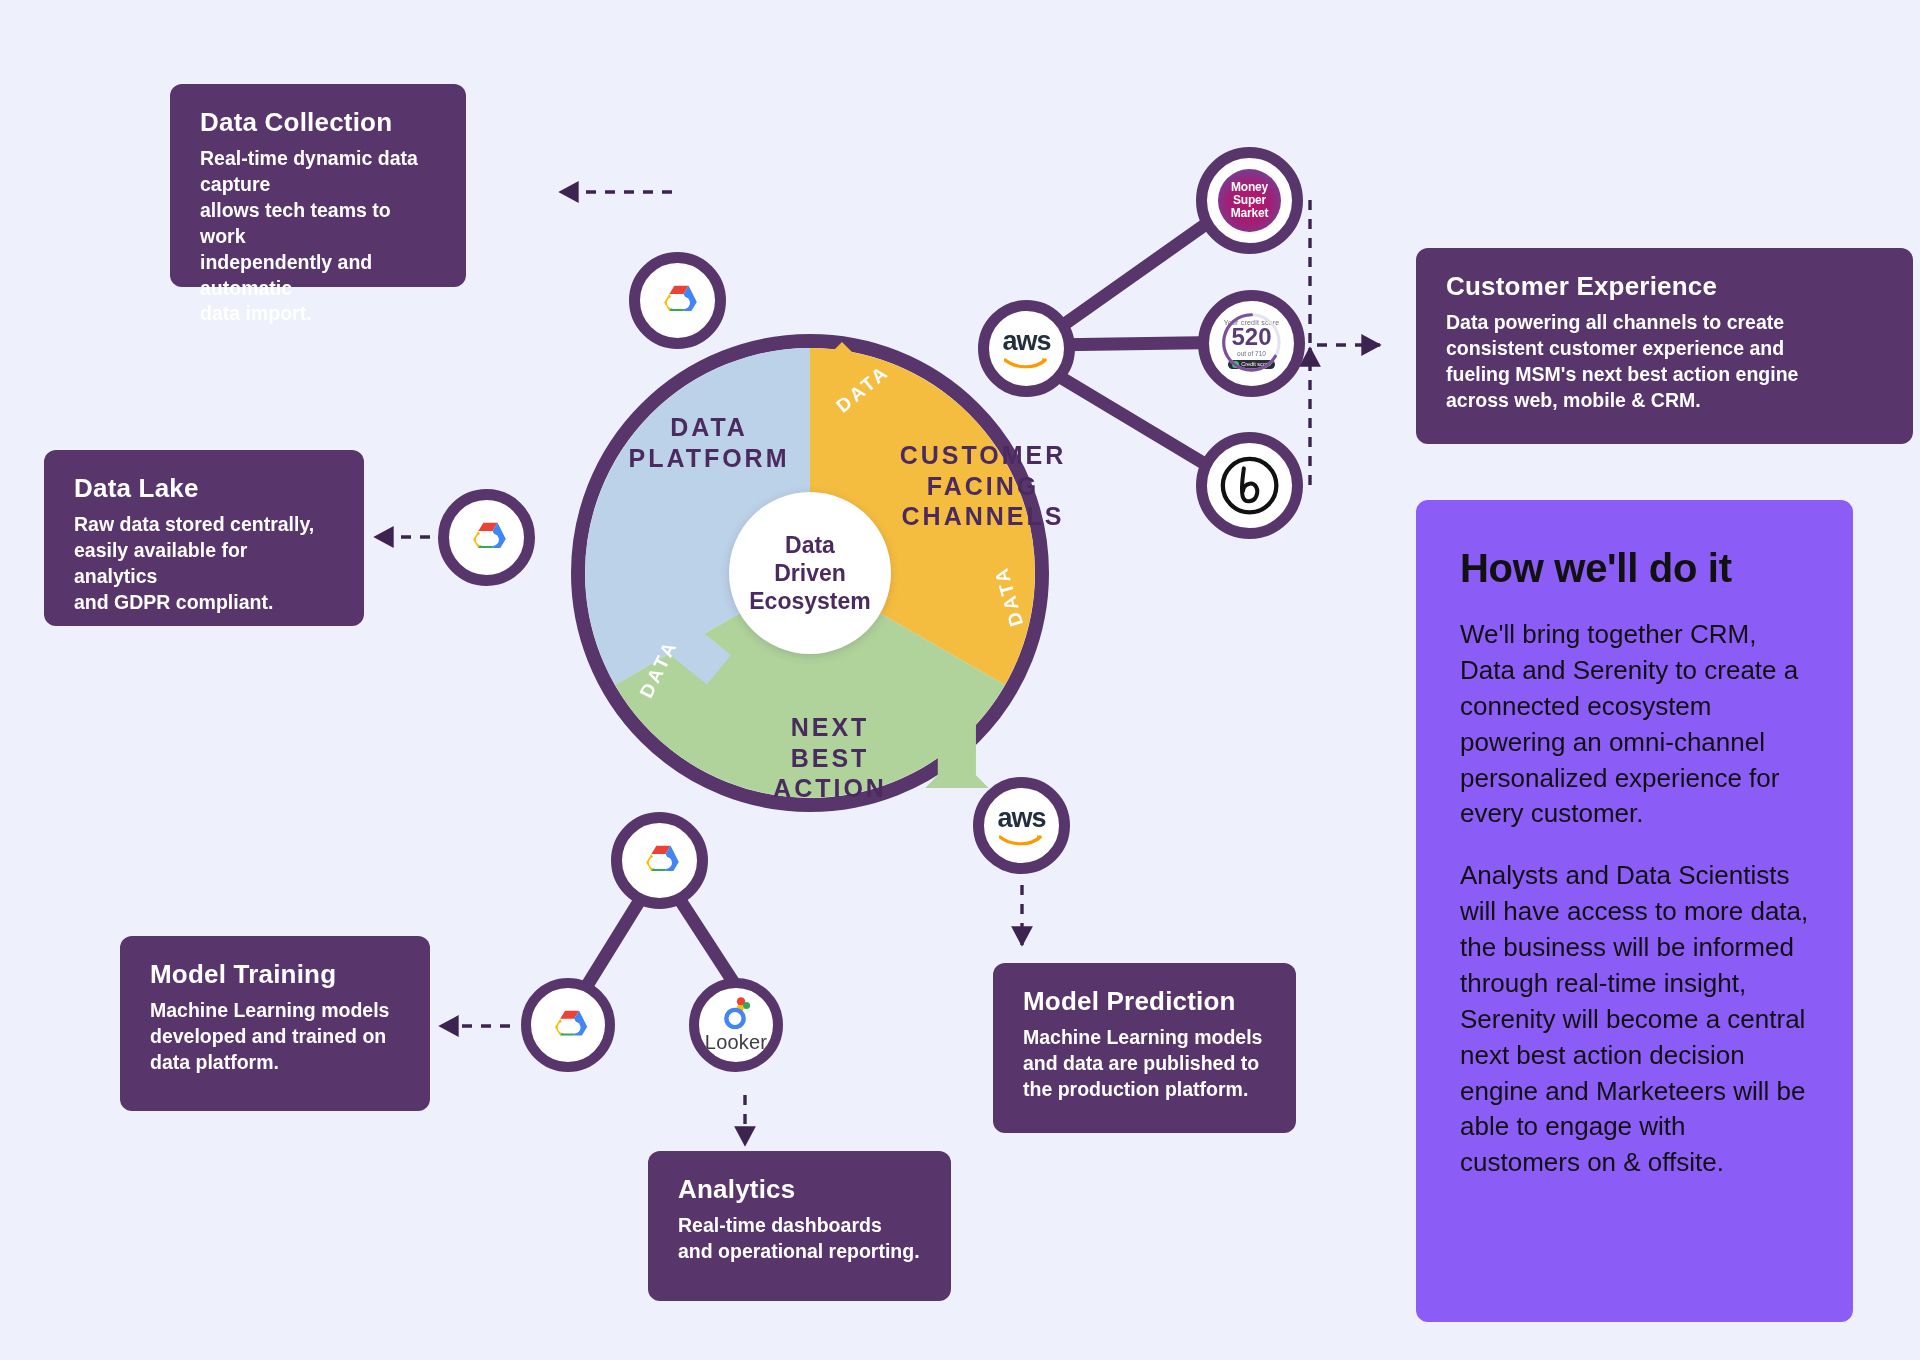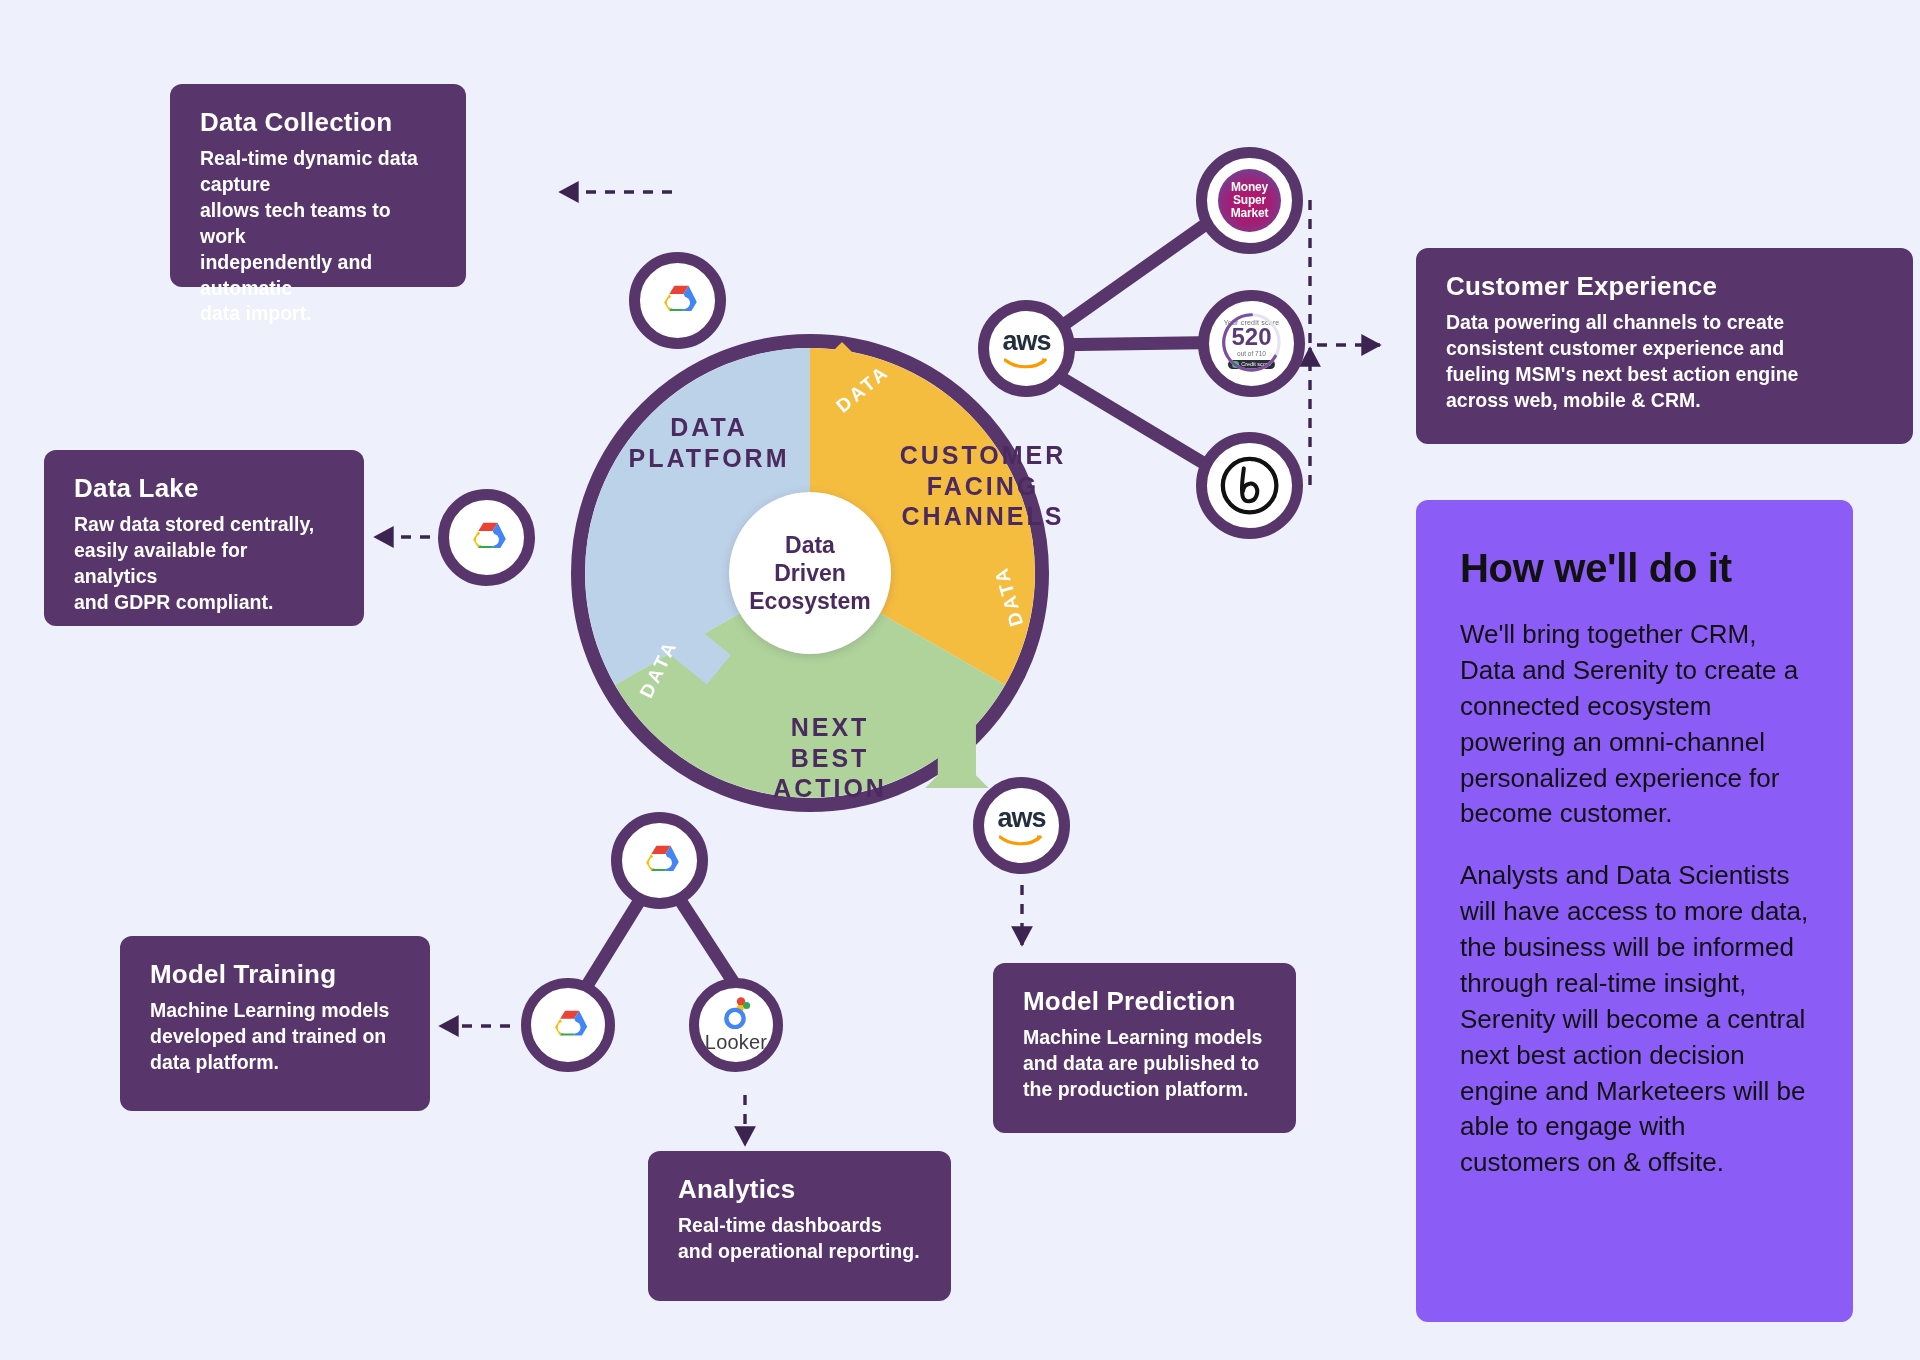--- a/index.html
+++ b/index.html
@@ -351,17 +351,17 @@
   <div class="card" style="left:1416px;top:248px;width:497px;height:196px;">
     <p class="card-title">Customer Experience</p>
     <p class="card-body">Data powering all channels to create
 consistent customer experience and
 fueling MSM's next best action engine
 across web, mobile &amp; CRM.</p>
   </div>
 
   <div class="how-panel" style="left:1416px;top:500px;width:437px;height:822px;">
     <h2>How we'll do it</h2>
-    <p>We'll bring together CRM, Data and Serenity to create a connected ecosystem powering an omni-channel personalized experience for become customer.</p>
+    <p>We'll bring together CRM, Data and Serenity to create a connected ecosystem powering an omni-channel personalized experience for every customer.</p>
     <p>Analysts and Data Scientists will have access to more data, the business will be informed through real-time insight, Serenity will become a central next best action decision engine and Marketeers will be able to engage with customers on &amp; offsite.</p>
   </div>
 
 </div>
 
 </body></html>

